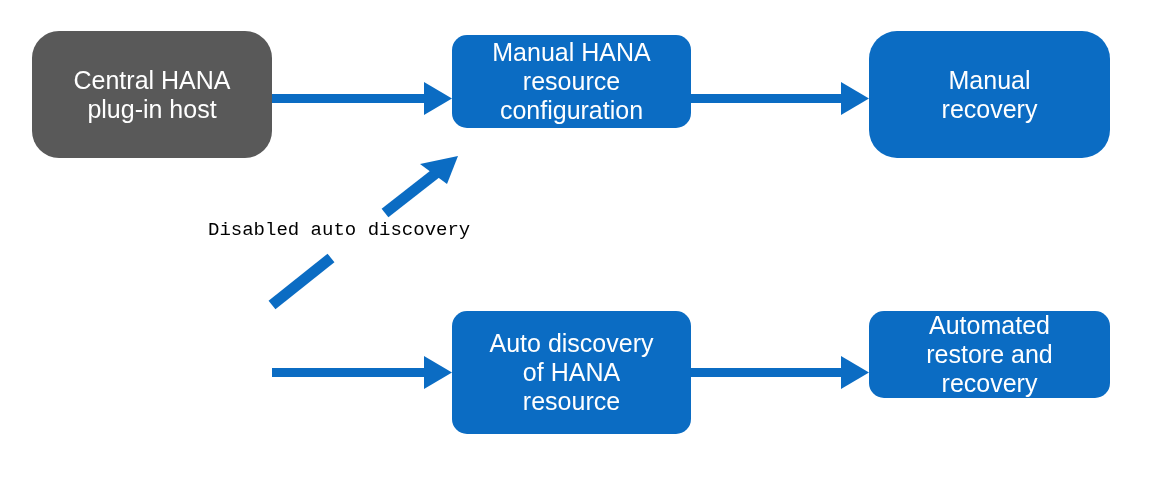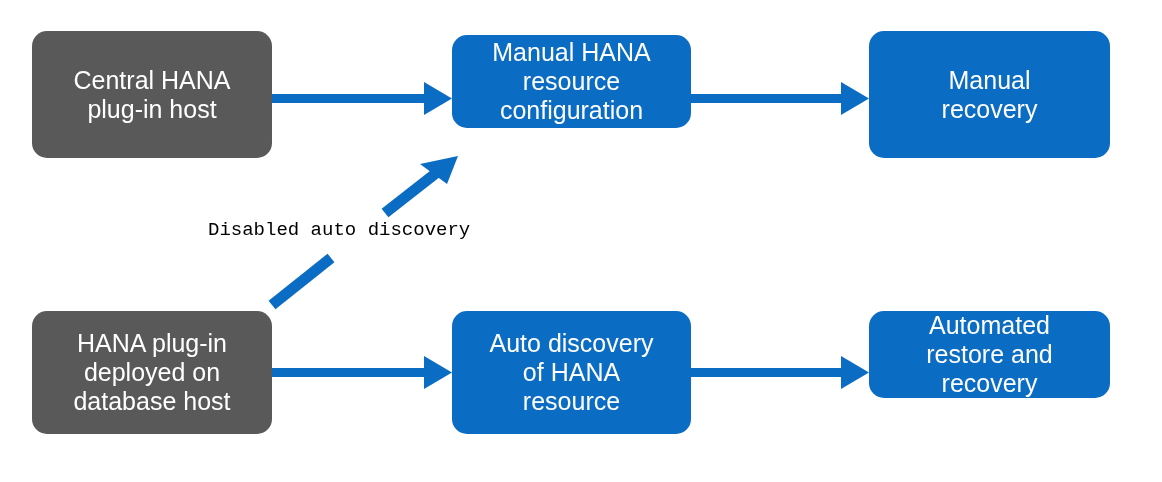--- a/index.html
+++ b/index.html
@@ -31,27 +31,27 @@
     font-size: 25px;
     font-family: "Liberation Sans", sans-serif;
     padding: 4px 10px;
     white-space: pre-line;
   }
   .node.gray  { background: #595959; }
   .node.blue  { background: #0B6CC3; }
 
   
   #node-central-host {
-    left: 32px;  top: 31px;  width: 240px; height: 127px;
+    left: 32px;  top: 31px;  width: 240px; height: 127px; border-radius: 27px;
   }
   #node-manual-config {
     left: 452px; top: 35px;  width: 239px; height: 93px;
   }
   #node-manual-recovery {
-    left: 869px; top: 31px;  width: 241px; height: 127px;
+    left: 869px; top: 31px;  width: 241px; height: 127px; border-radius: 28px;
   }
   
   #node-plugin-db-host {
     left: 32px;  top: 311px; width: 240px; height: 123px;
   }
   #node-auto-discovery {
     left: 452px; top: 311px; width: 239px; height: 123px;
   }
   #node-auto-restore {
     left: 869px; top: 311px; width: 241px; height: 87px;
@@ -111,23 +111,20 @@
   <div class="node gray" id="node-central-host">Central HANA
 plug-in host</div>
 
   <div class="node blue" id="node-manual-config">Manual HANA
 resource
 configuration</div>
 
   <div class="node blue" id="node-manual-recovery">Manual
 recovery</div>
 
-  <div class="node gray" id="node-plugin-db-host">HANA plug-in
-deployed on
-database host</div>
 
   <div class="node blue" id="node-auto-discovery">Auto discovery
 of HANA
 resource</div>
 
   <div class="node blue" id="node-auto-restore">Automated
 restore and
 recovery</div>
 
   <div class="edge-label" id="label-disabled-auto-discovery">Disabled auto discovery</div>

